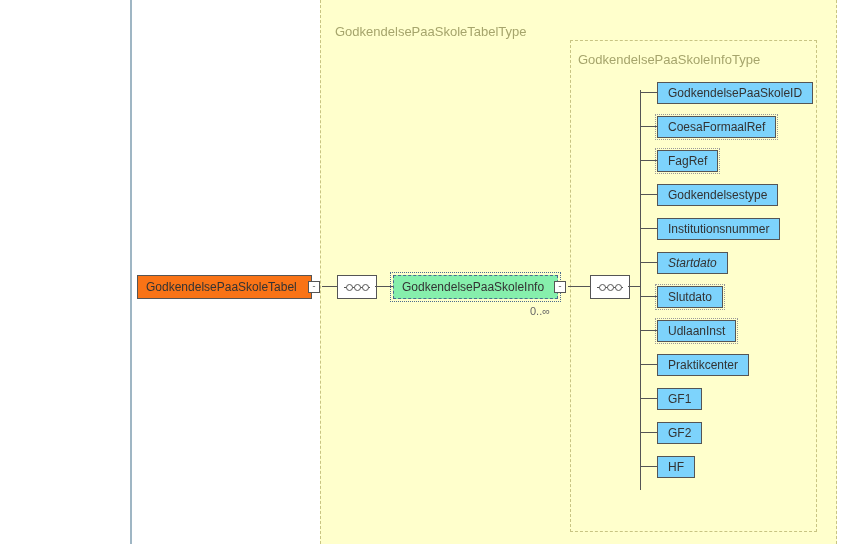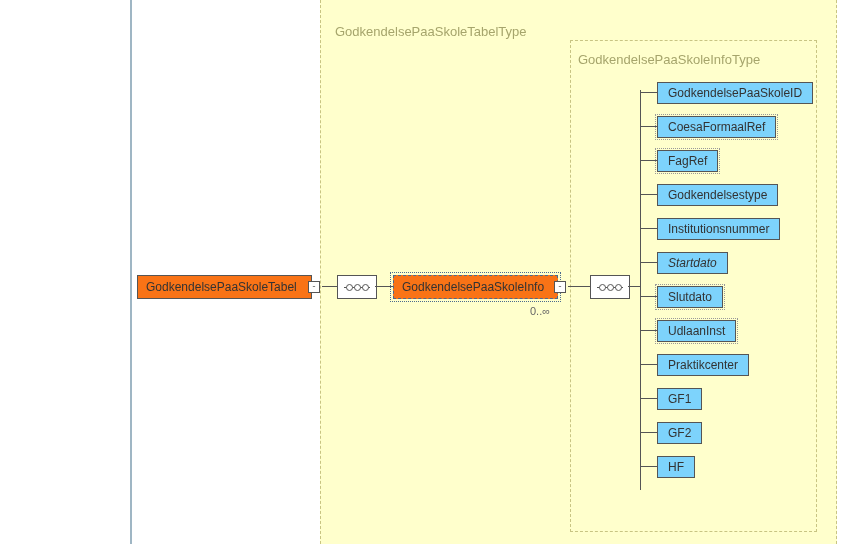--- a/index.html
+++ b/index.html
@@ -16,21 +16,21 @@
 
 
 .node{position:absolute;background:#f97316;border:1px solid #555;padding:4px 8px;white-space:nowrap;box-sizing:border-box;display:flex;align-items:center}
 .node .toggle{position:absolute;right:-9px;top:50%;transform:translateY(-50%);width:10px;height:10px;border:1px solid #555;background:#fff;font-size:9px;line-height:8px;text-align:center;color:#555;font-family:monospace}
 
 
 .optional{border:1px dashed #555}
 .optional::before{content:"";position:absolute;inset:-3px;border:1px dotted #999;pointer-events:none}
 
 
-.highlight{background:#f97316;border:1px dashed #4a6a8f;outline:1px dotted #4a6a8f;outline-offset:2px}
+.highlight{background:#86efac;border:1px dashed #4a6a8f;outline:1px dotted #4a6a8f;outline-offset:2px}
 
 
 .occ{position:absolute;font-size:11px;color:#666}
 
 
 .seq{position:absolute;width:38px;height:22px;border:1px solid #555;background:#fff}
 .seq::before{content:"";position:absolute;left:6px;top:50%;width:26px;border-top:1px solid #555}
 .seq i{position:absolute;top:50%;width:5px;height:5px;margin-top:-3px;background:#fff;border:1px solid #555;border-radius:50%}
 .seq i:nth-child(1){left:8px}.seq i:nth-child(2){left:16px}.seq i:nth-child(3){left:24px}
 

